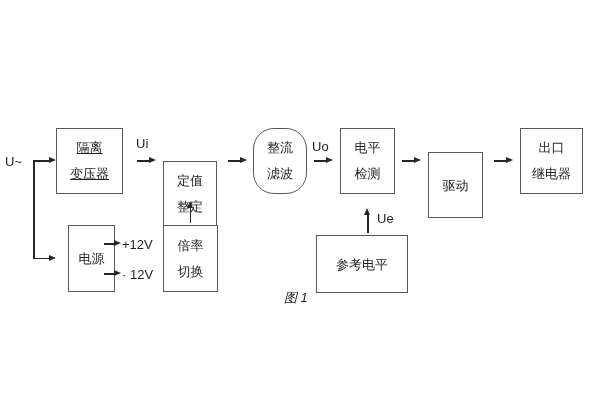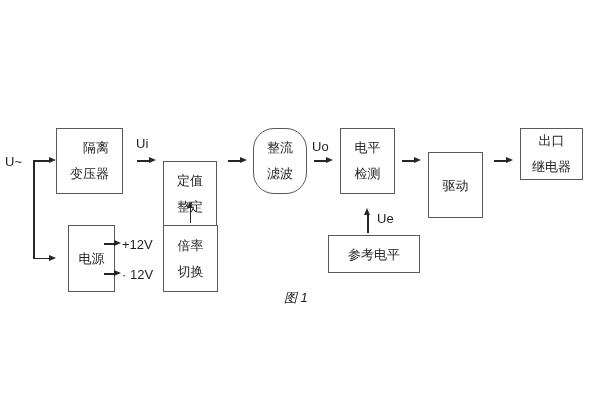--- a/index.html
+++ b/index.html
@@ -21,21 +21,21 @@
   }
   .box {
     position: absolute;
     border: 1.5px solid var(--box-border);
     background: var(--bg);
     display: flex;
     align-items: center;
     justify-content: center;
   }
   .inner { text-align: center; }
-  .inner.left-align { text-align: right; }
+  .inner.left-align { text-align: center; text-decoration: underline; }
   .bl {
     display: block;
     font-size: 13px;
     line-height: 26px;
     color: var(--text);
     white-space: nowrap;
   }
   .single .bl { line-height: 15px; }
   .lbl {
     position: absolute;
@@ -121,21 +121,21 @@
       <span class="bl">检测</span>
     </div>
   </div>
 
   <div class="box single" style="left:428px; top:128px; width:55px; height:66px;margin-top:24px;">
     <div class="inner">
       <span class="bl">驱动</span>
     </div>
   </div>
 
-  <div class="box" style="left:520px; top:128px; width:63px; height:52px;">
+  <div class="box" style="left:520px; top:128px; width:63px; height:66px;">
     <div class="inner">
       <span class="bl">出口</span>
       <span class="bl">继电器</span>
     </div>
   </div>
 
   <span class="lbl" style="left:136px; top:136px;text-align:right;">Ui</span>
   <div class="harrow" style="left:137px; top:160px; width:12px;"></div>
 
   <div class="harrow" style="left:228px; top:160px; width:12px;"></div>
@@ -153,21 +153,21 @@
     </div>
   </div>
 
   <div class="box" style="left:163px; top:225px; width:55px; height:67px;">
     <div class="inner">
       <span class="bl">倍率</span>
       <span class="bl">切换</span>
     </div>
   </div>
 
-  <div class="box single" style="left:328px; top:235px; width:92px; height:38px;">
+  <div class="box single" style="left:316px; top:235px; width:92px; height:58px;">
     <div class="inner">
       <span class="bl">参考电平</span>
     </div>
   </div>
 
   <div class="harrow" style="left:104px; top:243px; width:10px;"></div>
   <span class="lbl" style="left:122px; top:237px;">+12V</span>
 
   <div class="harrow" style="left:104px; top:273px; width:10px;"></div>
   <span class="lbl" style="left:122px; top:267px;">· 12V</span>

